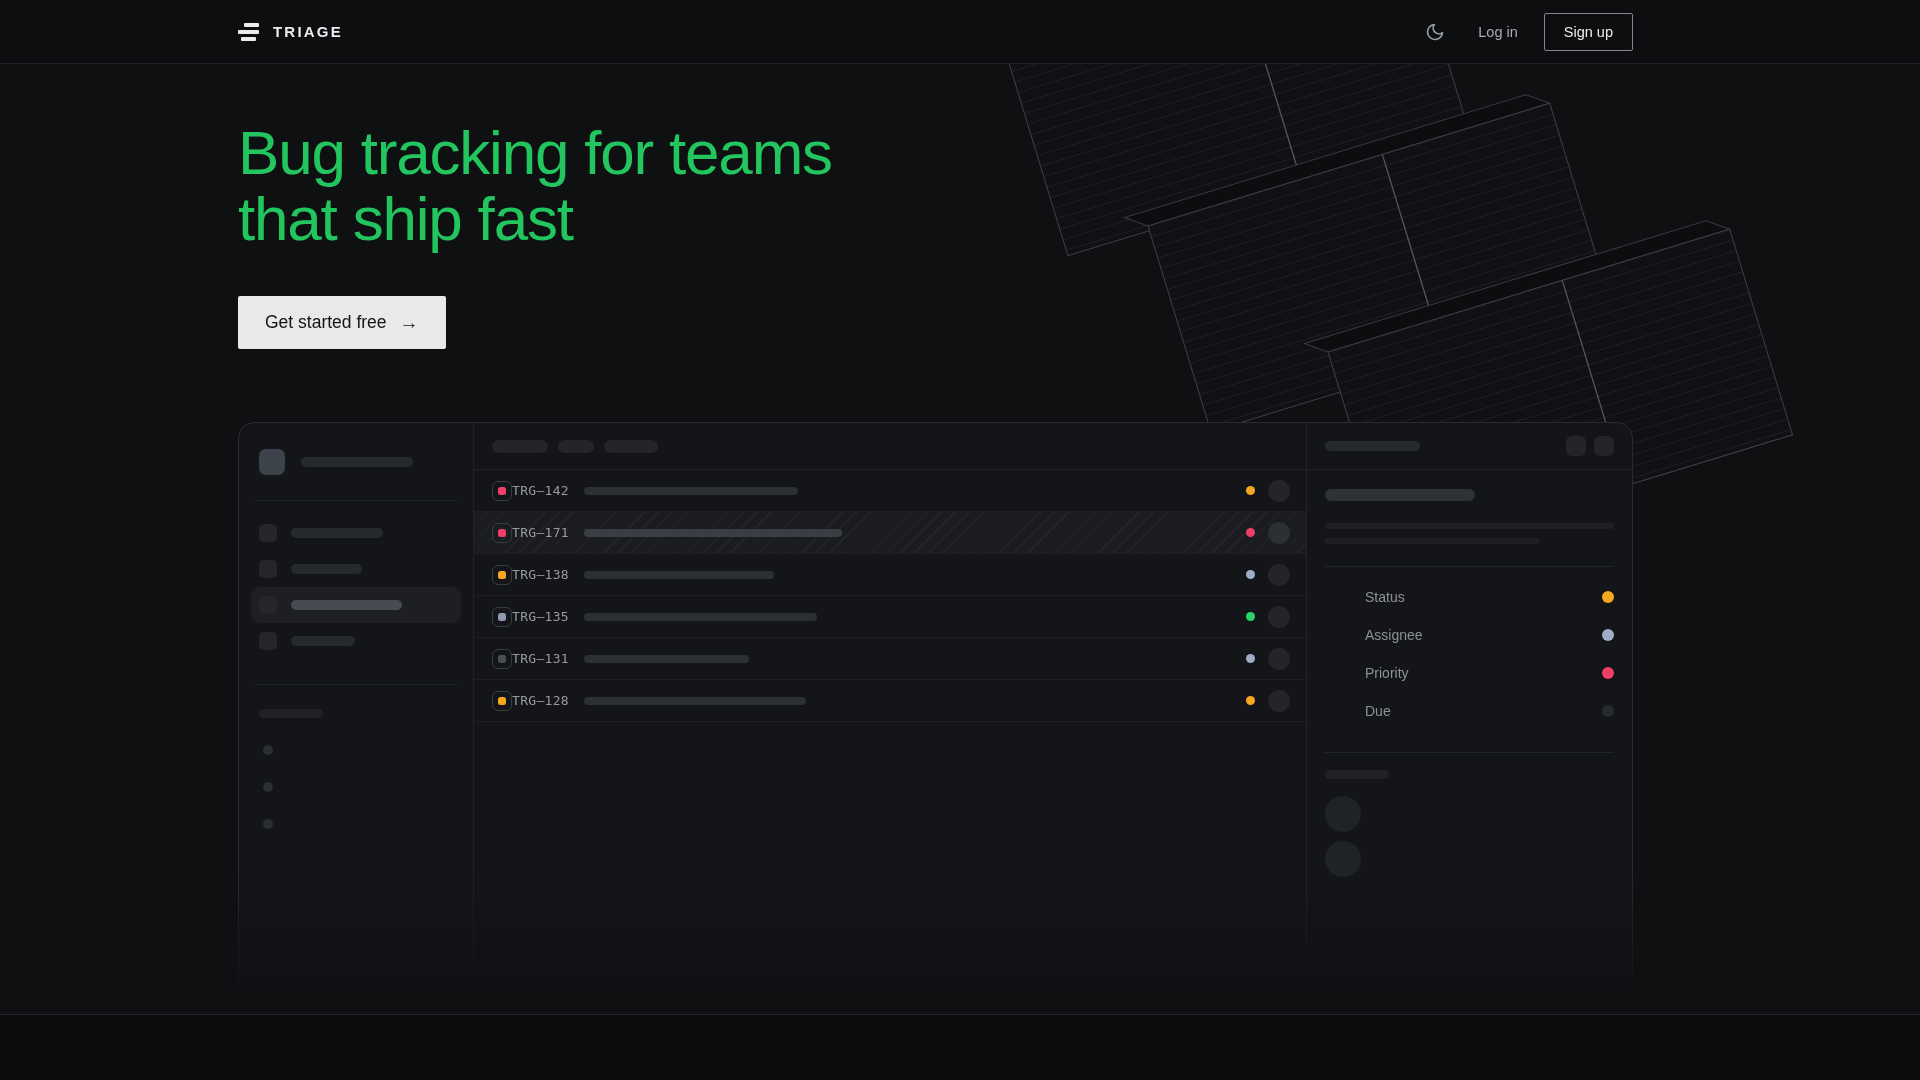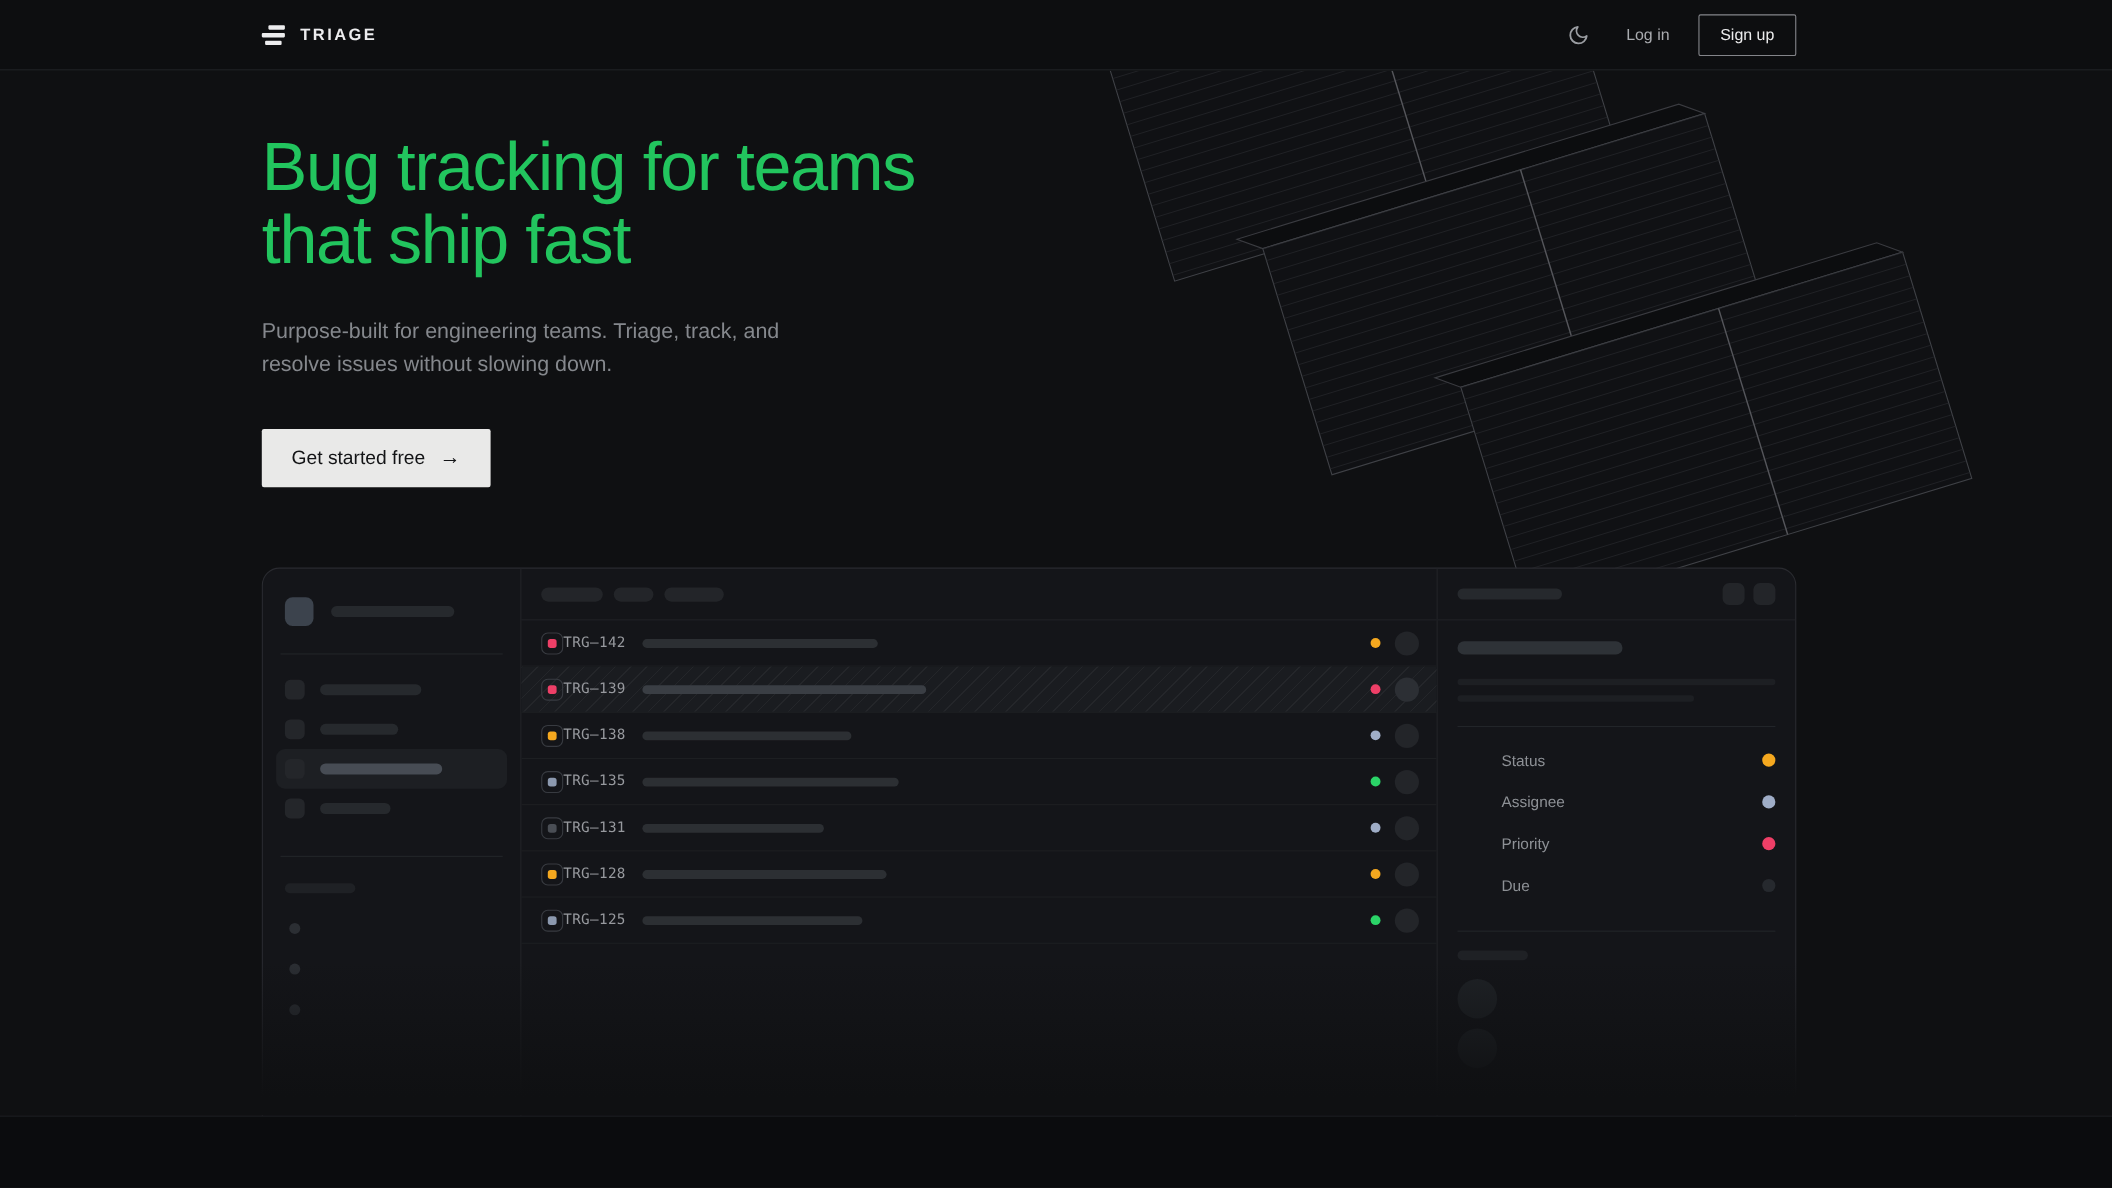--- a/index.html
+++ b/index.html
@@ -158,21 +158,20 @@
     <g transform="translate(348,288) rotate(-17)">
       <path d="M0 0 L420 0 L400 -15 L-20 -15 Z" fill="#0c0d0f" stroke="#3a3b40"></path>
       <rect x="0" y="0" width="420" height="215" fill="#101114" stroke="#3f4146"></rect>
       <rect x="0" y="0" width="420" height="215" fill="url(#hatch)" stroke="none"></rect>
       <path d="M245 0 V215" stroke="#55565b" stroke-width="1.3"></path>
     </g>
   </svg>
 
   <div class="container hero-content">
     <h1><span>Bug tracking for teams</span><br><span>that ship fast</span></h1>
-    <p class="subtitle"><span>Purpose-built for engineering teams. Triage, track, and</span><br><span>resolve issues without slowing down.</span></p>
     <button class="cta">
       <span>Get started free</span>
       <span class="arrow">→</span>
     </button>
 
     
     <div class="mockup">
 
       <div class="mk-sidebar">
         <div class="ws-row">
@@ -218,21 +217,21 @@
             </span>
           <span class="issue-id">TRG–142</span>
           <span class="skel row-bar" style="width: 214px;"></span>
           <span class="status-dot" style="background: rgb(245, 168, 31);"></span>
           <span class="row-avatar"></span>
         </div>
         <div class="row highlighted">
           <span class="type-icon">
               <i style="background: rgb(238, 63, 103);"></i>
             </span>
-          <span class="issue-id">TRG–139</span>
+          <span class="issue-id">TRG–171</span>
           <span class="skel row-bar" style="width: 258px;"></span>
           <span class="status-dot" style="background: rgb(238, 63, 103);"></span>
           <span class="row-avatar"></span>
         </div>
         <div class="row">
           <span class="type-icon">
               <i style="background: rgb(245, 168, 31);"></i>
             </span>
           <span class="issue-id">TRG–138</span>
           <span class="skel row-bar" style="width: 190px;"></span>
@@ -257,29 +256,20 @@
           <span class="status-dot" style="background: rgb(159, 173, 199);"></span>
           <span class="row-avatar"></span>
         </div>
         <div class="row">
           <span class="type-icon">
               <i style="background: rgb(245, 168, 31);"></i>
             </span>
           <span class="issue-id">TRG–128</span>
           <span class="skel row-bar" style="width: 222px;"></span>
           <span class="status-dot" style="background: rgb(245, 168, 31);"></span>
-          <span class="row-avatar"></span>
-        </div>
-        <div class="row">
-          <span class="type-icon">
-              <i style="background: rgb(140, 153, 175);"></i>
-            </span>
-          <span class="issue-id">TRG–125</span>
-          <span class="skel row-bar" style="width: 200px;"></span>
-          <span class="status-dot" style="background: rgb(43, 212, 104);"></span>
           <span class="row-avatar"></span>
         </div>
       </div>
 
       <div class="mk-panel">
         <div class="panel-header">
           <span class="skel ph-bar"></span>
           <span class="ph-actions">
             <button class="ph-btn"></button>
             <button class="ph-btn"></button>

